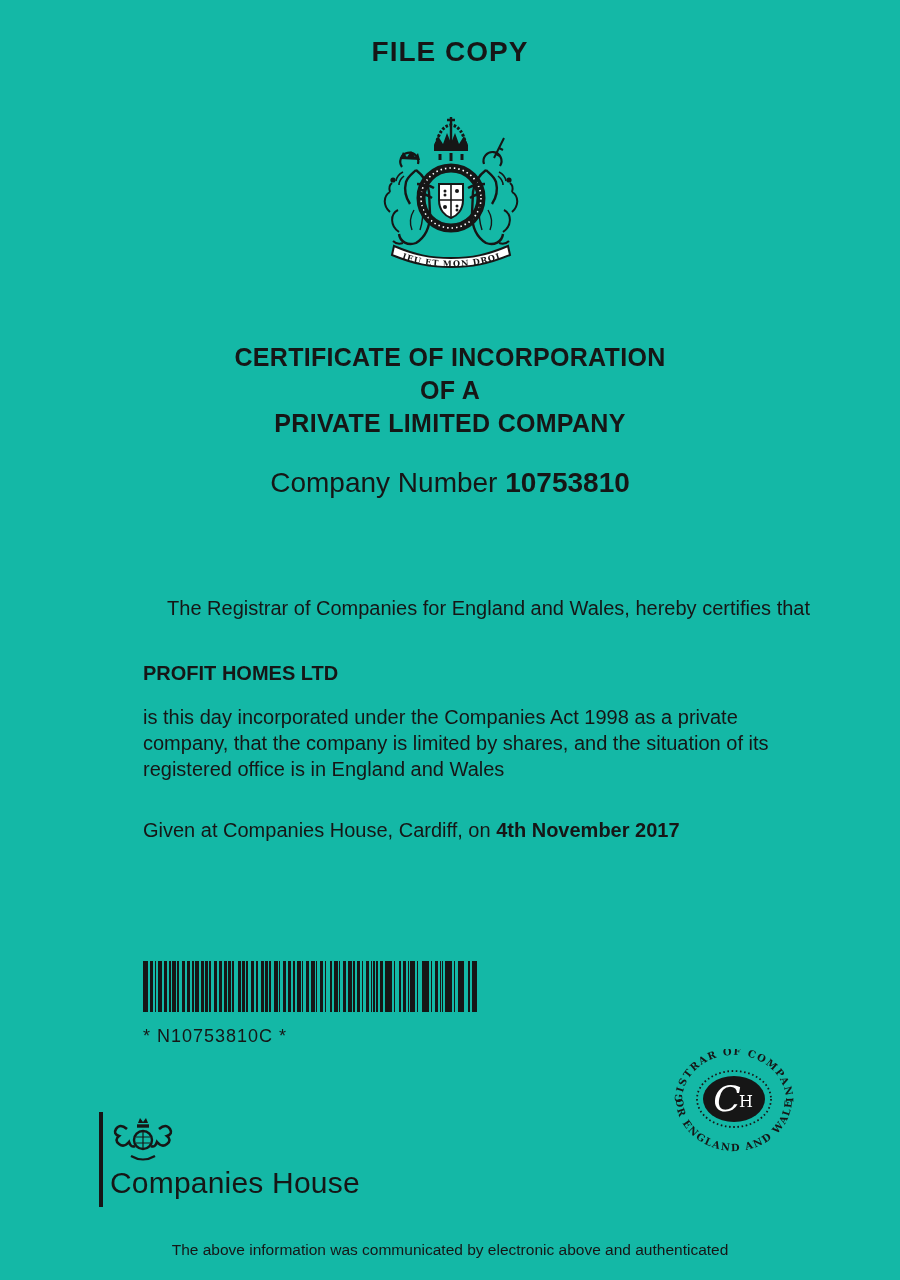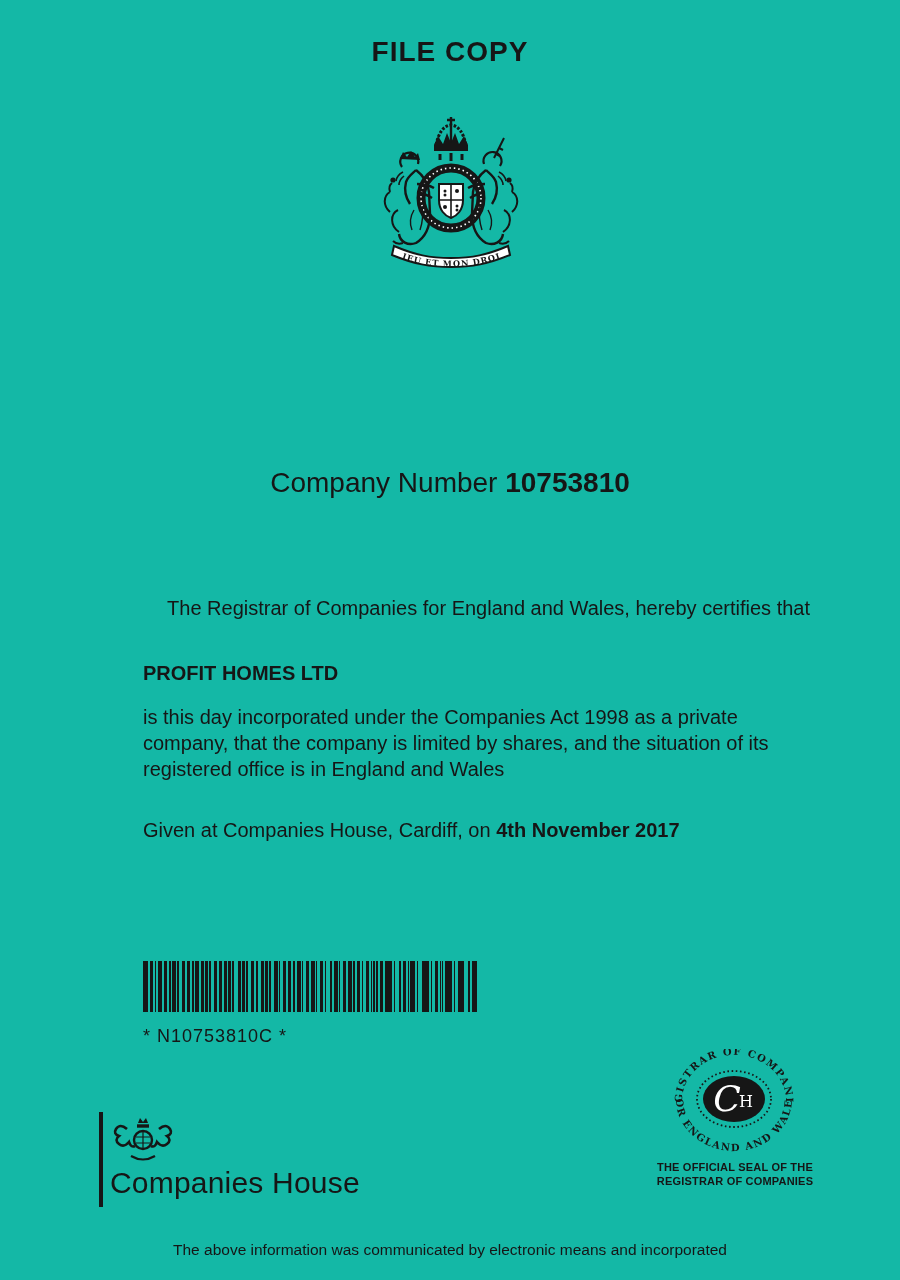--- a/index.html
+++ b/index.html
@@ -105,20 +105,25 @@
       <path d="M24,132 C45,141 60,144 81,144 C102,144 117,141 138,132 L140,141 C118,150 102,153 81,153 C60,153 44,150 22,141 Z" fill="#ffffff" stroke="#161616" stroke-width="2"></path>
       <defs>
           <path id="mottoPath" d="M30,144 C50,151 64,152.5 81,152.5 C98,152.5 112,151 132,144"></path>
         </defs>
       <text font-family="DejaVu Serif, serif" font-size="8.2" font-weight="bold" fill="#161616" letter-spacing="1">
         <textPath href="#mottoPath" startOffset="50%" text-anchor="middle">DIEU ET MON DROIT</textPath>
       </text>
     </svg>
   </div>
 
+  <div class="abs center cert-title">
+    <div>CERTIFICATE OF INCORPORATION</div>
+    <div>OF A</div>
+    <div>PRIVATE LIMITED COMPANY</div>
+  </div>
 
   <div class="abs center company-number">
     <span>Company Number </span><b>10753810</b>
   </div>
 
   <div class="abs bodytext p-certifies">The Registrar of Companies for England and Wales, hereby certifies that</div>
 
   <div class="abs bodytext company-name">PROFIT HOMES LTD</div>
 
   <div class="abs bodytext p-incorp">is this day incorporated under the Companies Act 1998 as a private company, that the company is limited by shares, and the situation of its registered office is in England and Wales</div>
@@ -155,22 +160,18 @@
       </text>
       <text font-family="DejaVu Serif, serif" font-size="10" font-weight="bold" fill="#161616" letter-spacing="1.5">
         <textPath href="#sealBottom" startOffset="50%" text-anchor="middle">FOR ENGLAND AND WALES</textPath>
       </text>
       <ellipse cx="72" cy="50" rx="37" ry="28" fill="none" stroke="#161616" stroke-width="1.8" stroke-dasharray="1.6,2.6"></ellipse>
       <ellipse cx="72" cy="50" rx="31" ry="23" fill="#161616"></ellipse>
       <text x="65" y="62" font-family="DejaVu Serif, serif" font-size="36" font-style="italic" fill="#ffffff" text-anchor="middle">C</text>
       <text x="84" y="58" font-family="DejaVu Serif, serif" font-size="16" fill="#ffffff" text-anchor="middle">H</text>
     </svg>
   </div>
-  <div class="abs seal-caption">
-    <div>THE OFFICIAL SEAL OF THE</div>
-    <div>REGISTRAR OF COMPANIES</div>
-  </div>
 
   <div class="abs center page-footer">
-    <div>The above information was communicated by electronic means and incorporated</div>
+    <div>The above information was communicated by electronic above and authenticated</div>
   </div>
 
 </div>
 
 </body></html>

